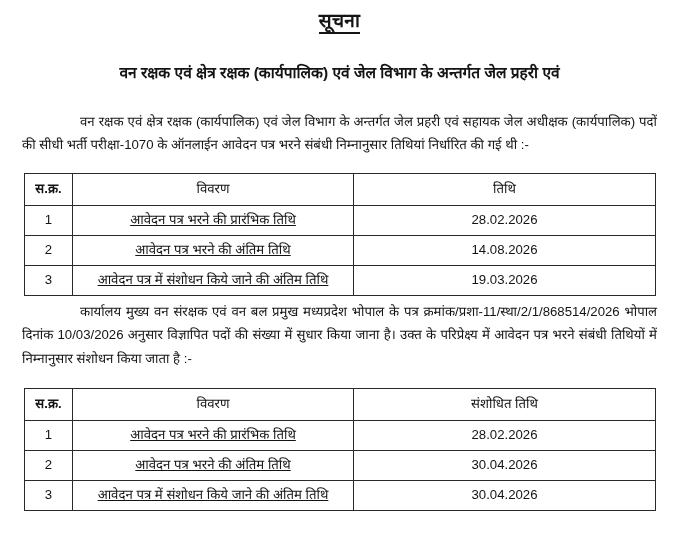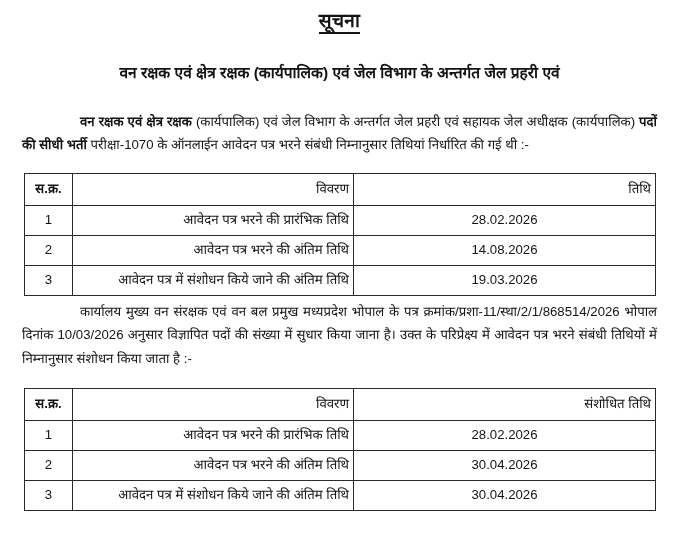--- a/index.html
+++ b/index.html
@@ -55,21 +55,21 @@
     text-justify: inter-word;
   }
   .para.first {
     margin-top: 22px;
     text-indent: 58px;
   }
   .para.second {
     margin-top: 4px;
     text-indent: 58px;
   }
-  .para b { font-weight: bold; }
+  .para b { font-weight: normal; }
 
   
   .tbl-wrap { margin: 0 24px; }
   .tbl-wrap.t1 { margin-top: 16px; }
   .tbl-wrap.t2 { margin-top: 18px; }
 
   table.notice-table {
     width: 631px;
     border-collapse: collapse;
     table-layout: fixed;
@@ -85,28 +85,27 @@
     vertical-align: middle;
   }
   table.notice-table th {
     font-weight: bold;
     text-align: center;
     height: 24px;
   }
   table.notice-table th.h-desc,
   table.notice-table th.h-date {
     font-weight: normal;
-    text-align: right;
   }
   col.c-sno   { width: 48px; }
   col.c-desc  { width: 281px; }
   col.c-date  { width: 302px; }
 
   td.c-sno-cell  { text-align: center; }
-  td.c-desc-cell { text-align: right; }
+  td.c-desc-cell { text-align: center; text-decoration: underline; }
   td.c-date-cell { text-align: center; }
 </style>
 </head>
 <body>
 
 <div class="page">
 
   <h1 class="doc-title">
     <span class="u">सूचना</span>
   </h1>

